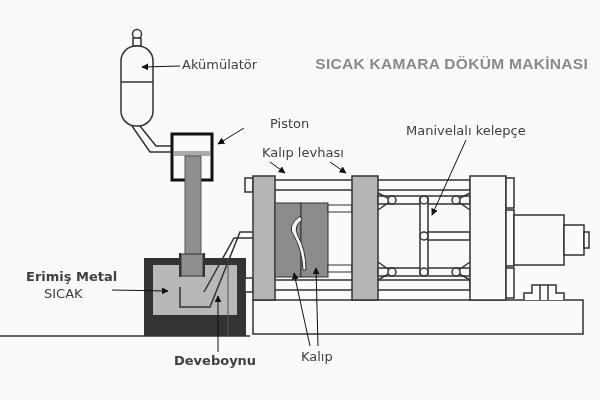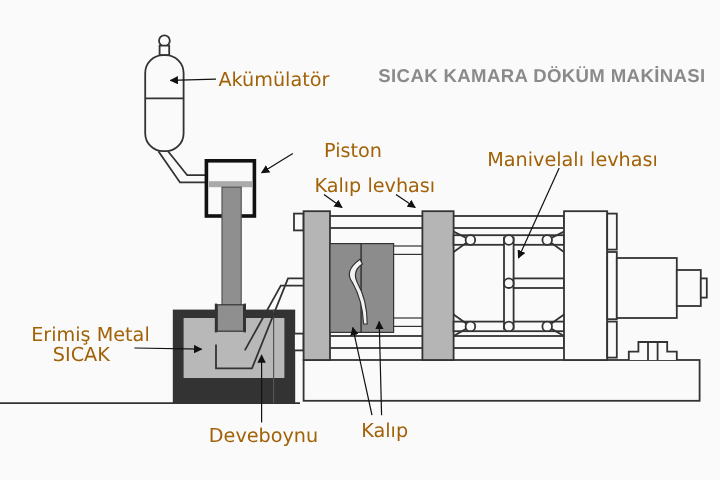--- a/index.html
+++ b/index.html
@@ -1,18 +1,18 @@
 <!DOCTYPE html>
 <html><head>
   <meta charset="utf-8">
   <style>
     html, body { margin: 0; padding: 0; background: #fafafa; }
     body { width: 600px; height: 400px; overflow: hidden; position: relative; font-family: "DejaVu Sans", sans-serif; }
     .title { position: absolute; top: 8px; right: 12px; font-family: "Liberation Sans", sans-serif; font-weight: bold; font-size: 15.5px; color: #8a8a8a; letter-spacing: 0.3px; margin-top: 47px; }
-    .lbl { position: absolute; font-family: "DejaVu Sans", sans-serif; font-size: 16px; color: #a16207; white-space: nowrap; line-height: 1.15; }
+    .lbl { position: absolute; font-family: "DejaVu Sans", sans-serif; font-size: 13px; color: #404040; white-space: nowrap; line-height: 1.15; }
     svg { position: absolute; left: 0; top: 0; }
   </style>
 </head>
 <body>
 
 <div class="title">SICAK KAMARA DÖKÜM MAKİNASI</div>
 
 <svg width="600" height="400" viewBox="0 0 600 400">
   <defs>
     <marker id="arr" viewBox="0 0 10 10" refX="9" refY="5" markerWidth="7" markerHeight="7" orient="auto-start-reverse">
@@ -114,17 +114,17 @@
     <line x1="112" y1="290" x2="168" y2="291" marker-end="url(#arr)"></line>
     <line x1="218" y1="352" x2="218" y2="296" marker-end="url(#arr)"></line>
     <line x1="310" y1="346" x2="294" y2="273" marker-end="url(#arr)"></line>
     <line x1="318" y1="346" x2="316" y2="268" marker-end="url(#arr)"></line>
   </g>
 </svg>
 
 <div class="lbl" style="left:182px; top:58px;">Akümülatör</div>
 <div class="lbl" style="left:248px; top:117px;margin-left:22px;">Piston</div>
 <div class="lbl" style="left:262px; top:146px;">Kalıp levhası</div>
-<div class="lbl" style="left:406px; top:124px;">Manivelalı levhası</div>
-<div class="lbl" style="left:26px; top:270px;">Erimiş Metal</div>
+<div class="lbl" style="left:406px; top:124px;">Manivelalı kelepçe</div>
+<div class="lbl" style="left:26px; top:270px;font-weight:bold;">Erimiş Metal</div>
 <div class="lbl" style="left:44px; top:287px;">SICAK</div>
-<div class="lbl" style="left:174px; top:354px;">Deveboynu</div>
+<div class="lbl" style="left:174px; top:354px;font-weight:bold;">Deveboynu</div>
 <div class="lbl" style="left:301px; top:350px;text-align:center;">Kalıp</div>
 
 </body></html>

